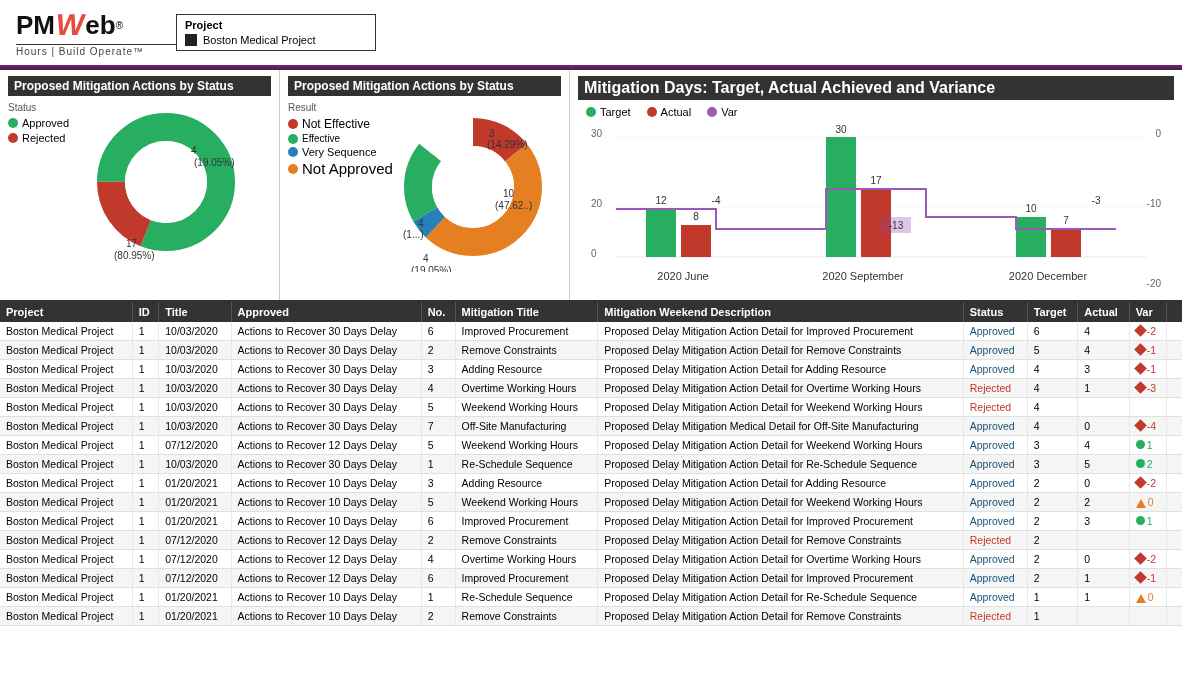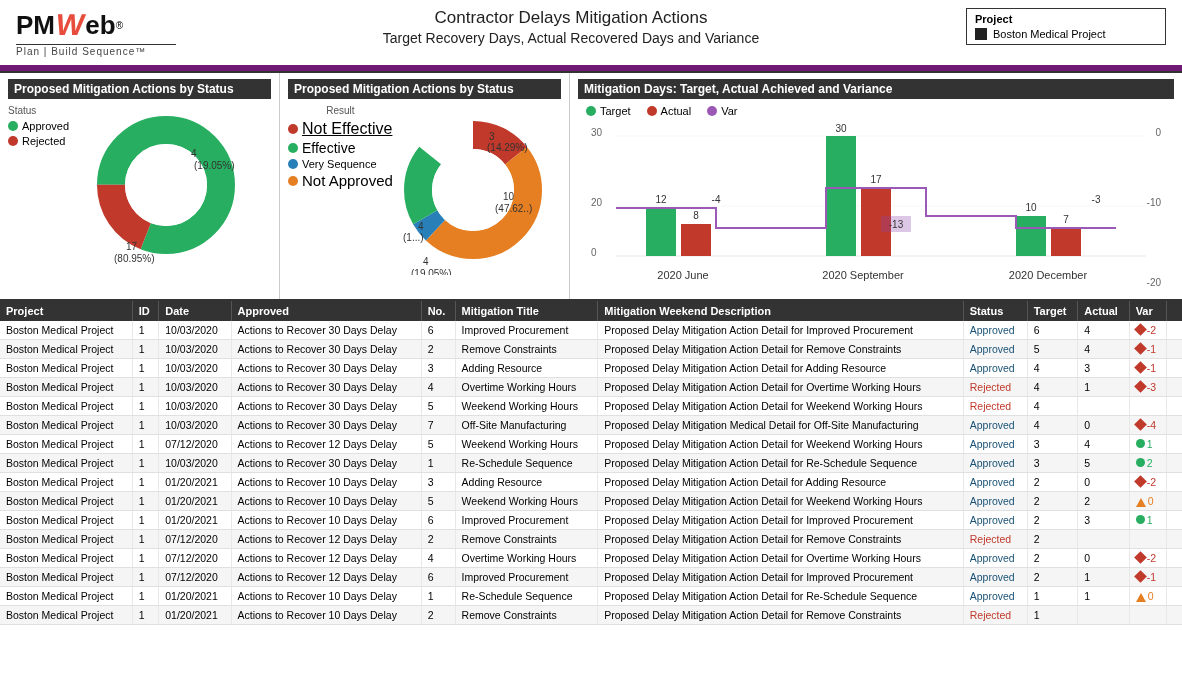--- a/index.html
+++ b/index.html
@@ -3,35 +3,31 @@
   <meta charset="utf-8">
   <style>
     * { box-sizing: border-box; margin: 0; padding: 0; }
     body { font-family: Arial, sans-serif; font-size: 11px; background: #fff; width: 1182px; overflow-x: hidden; }
     
     svg text { font-family: Arial, sans-serif; }
   </style>
 </head>
 <body>
 
-<div style="display:flex; align-items:flex-start; padding:8px 16px; border-bottom:6px solid #701a75;">
+<div style="display:flex; align-items:center; padding:8px 16px; border-bottom:3px solid #701a75;">
   <div style="width:160px;">
     <div style="display:flex; align-items:center;">
       <span style="font-size:26px; font-weight:bold; color:#111; font-family:Arial Black,Arial,sans-serif;">PM</span>
       <span style="font-size:30px; color:#e74c3c; font-weight:bold; transform:skewX(-10deg); display:inline-block; margin:0 1px;">W</span>
       <span style="font-size:26px; font-weight:bold; color:#111; font-family:Arial Black,Arial,sans-serif;">eb</span>
       <sup style="font-size:10px;">®</sup>
     </div>
     <div style="font-size:10px; color:#444; letter-spacing:1px; border-top:1px solid #333; padding-top:1px; margin-top:2px;">
-      Plan | Build Sequence™
-    </div>
-  </div>
-  <div style="flex:1; text-align:center;">
-    <div style="font-size:17px; color:#222;">Contractor Delays Mitigation Actions</div>
-    <div style="font-size:14px; color:#222; margin-top:2px;">Target Recovery Days, Actual Recovered Days and Variance</div>
+      Hours | Build Operate™
+    </div>
   </div>
   <div style="width:200px; border:1px solid #333; padding:4px 8px;">
     <div style="font-size:11px; font-weight:bold; margin-bottom:3px;">Project</div>
     <div style="display:flex; align-items:center; gap:6px;">
       <span style="width:12px; height:12px; background:#222; display:inline-block;"></span>
       <span style="font-size:11px;">Boston Medical Project</span>
     </div>
   </div>
 </div>
 
@@ -66,30 +62,30 @@
           <text x="28" y="157" font-size="10" fill="#333">(80.95%)</text>
         </svg>
       </div>
     </div>
   </div>
 
   <div style="width:290px; border-right:1px solid #ccc; padding:6px 8px;">
     <div style="font-size:12px; font-weight:bold; color:#fff; background:#333; padding:3px 6px; margin-bottom:6px;">
       Proposed Mitigation Actions by Status
     </div>
-    <div style="display:flex; align-items:flex-start; gap:0;text-align:center;">
+    <div style="display:flex; align-items:flex-start; gap:0;">
       <div style="min-width:90px;">
         <div style="font-size:10px; color:#555; margin-bottom:4px;">Result</div>
         <div style="display:flex; align-items:center; gap:4px; margin-bottom:2px;">
           <span style="width:10px;height:10px;border-radius:50%;background:#c0392b;display:inline-block;"></span>
-          <span style="font-size:16px;text-decoration:underline;">Not Effective</span>
+          <span style="font-size:12px;">Not Effective</span>
         </div>
         <div style="display:flex; align-items:center; gap:4px; margin-bottom:2px;">
           <span style="width:10px;height:10px;border-radius:50%;background:#27ae60;display:inline-block;"></span>
-          <span style="font-size:14px;">Effective</span>
+          <span style="font-size:10px;">Effective</span>
         </div>
         <div style="display:flex; align-items:center; gap:4px; margin-bottom:2px;">
           <span style="width:10px;height:10px;border-radius:50%;background:#2980b9;display:inline-block;"></span>
           <span style="font-size:11px;">Very Sequence</span>
         </div>
         <div style="display:flex; align-items:center; gap:4px;">
           <span style="width:10px;height:10px;border-radius:50%;background:#e67e22;display:inline-block;"></span>
           <span style="font-size:15px;">Not Approved</span>
         </div>
       </div>
@@ -109,21 +105,21 @@
           <text x="25" y="120" font-size="10" fill="#333">4</text>
           <text x="10" y="131" font-size="10" fill="#333">(1...)</text>
           <text x="30" y="155" font-size="10" fill="#333">4</text>
           <text x="18" y="167" font-size="10" fill="#333">(19.05%)</text>
         </svg>
       </div>
     </div>
   </div>
 
   <div style="flex:1; padding:6px 8px;">
-    <div style="font-size:12px; font-weight:bold; color:#fff; background:#333; padding:3px 6px; margin-bottom:6px;">
+    <div style="font-size:16px; font-weight:bold; color:#fff; background:#333; padding:3px 6px; margin-bottom:6px;">
       Mitigation Days: Target, Actual Achieved and Variance
     </div>
     <div style="display:flex; gap:16px; margin-bottom:4px; padding-left:8px;">
       <div style="display:flex; align-items:center; gap:4px;">
         <span style="width:10px;height:10px;border-radius:50%;background:#27ae60;display:inline-block;"></span>
         <span style="font-size:11px;">Target</span>
       </div>
       <div style="display:flex; align-items:center; gap:4px;">
         <span style="width:10px;height:10px;border-radius:50%;background:#c0392b;display:inline-block;"></span>
         <span style="font-size:11px;">Actual</span>
@@ -184,21 +180,21 @@
     </div>
   </div>
 </div>
 
 <div style="border-top:2px solid #333; overflow-y:auto; max-height:330px;">
   <table style="width:100%; border-collapse:collapse;">
     <thead>
       <tr>
         <th style="background:#333;color:#fff;padding:4px 6px;font-size:11px;text-align:left;border-right:1px solid #555;white-space:nowrap;">Project</th>
         <th style="background:#333;color:#fff;padding:4px 6px;font-size:11px;text-align:left;border-right:1px solid #555;white-space:nowrap;">ID</th>
-        <th style="background:#333;color:#fff;padding:4px 6px;font-size:11px;text-align:left;border-right:1px solid #555;white-space:nowrap;">Date</th>
+        <th style="background:#333;color:#fff;padding:4px 6px;font-size:11px;text-align:left;border-right:1px solid #555;white-space:nowrap;">Title</th>
         <th style="background:#333;color:#fff;padding:4px 6px;font-size:11px;text-align:left;border-right:1px solid #555;white-space:nowrap;">Approved</th>
         <th style="background:#333;color:#fff;padding:4px 6px;font-size:11px;text-align:left;border-right:1px solid #555;white-space:nowrap;">No.</th>
         <th style="background:#333;color:#fff;padding:4px 6px;font-size:11px;text-align:left;border-right:1px solid #555;white-space:nowrap;">Mitigation Title</th>
         <th style="background:#333;color:#fff;padding:4px 6px;font-size:11px;text-align:left;border-right:1px solid #555;white-space:nowrap;">Mitigation Weekend Description</th>
         <th style="background:#333;color:#fff;padding:4px 6px;font-size:11px;text-align:left;border-right:1px solid #555;white-space:nowrap;">Status</th>
         <th style="background:#333;color:#fff;padding:4px 6px;font-size:11px;text-align:left;border-right:1px solid #555;white-space:nowrap;">Target</th>
         <th style="background:#333;color:#fff;padding:4px 6px;font-size:11px;text-align:left;border-right:1px solid #555;white-space:nowrap;">Actual</th>
         <th style="background:#333;color:#fff;padding:4px 6px;font-size:11px;text-align:left;border-right:1px solid #555;white-space:nowrap;">Var</th>
         <th style="background:#333;color:#fff;padding:4px 4px;font-size:11px;width:16px;"></th>
       </tr>

